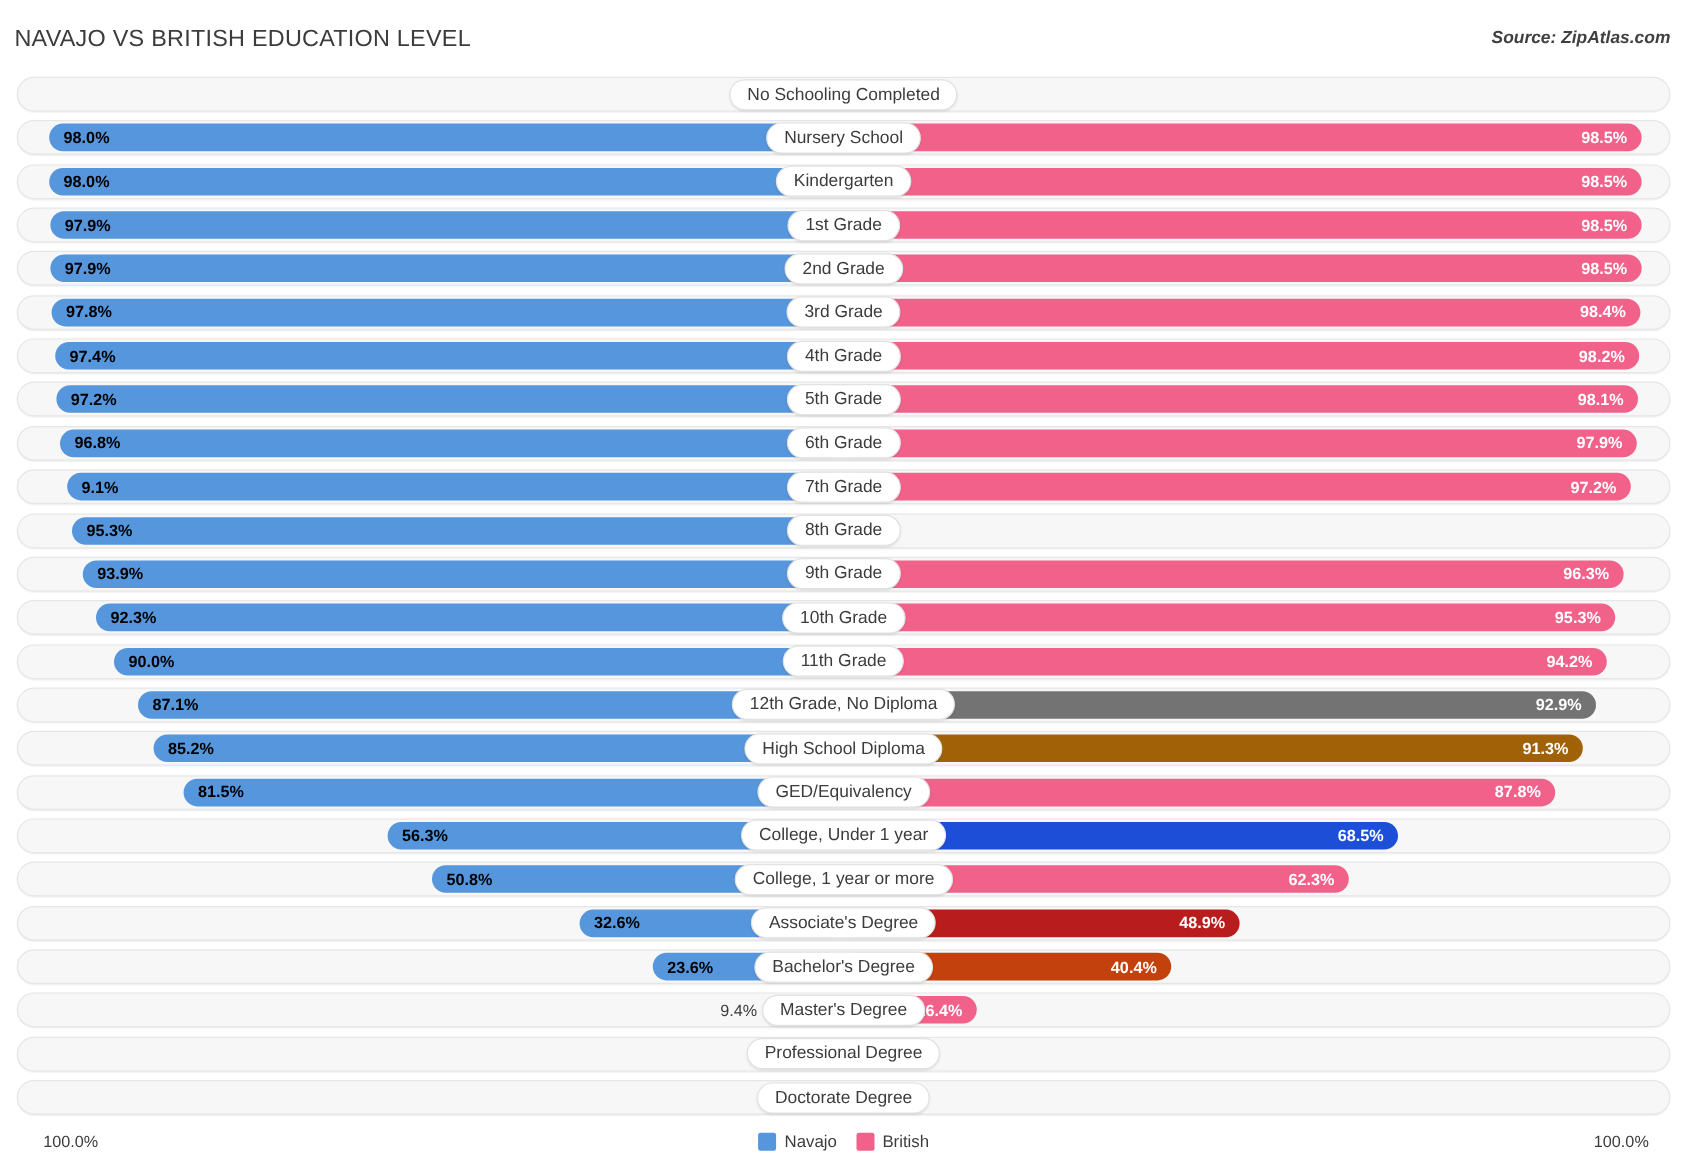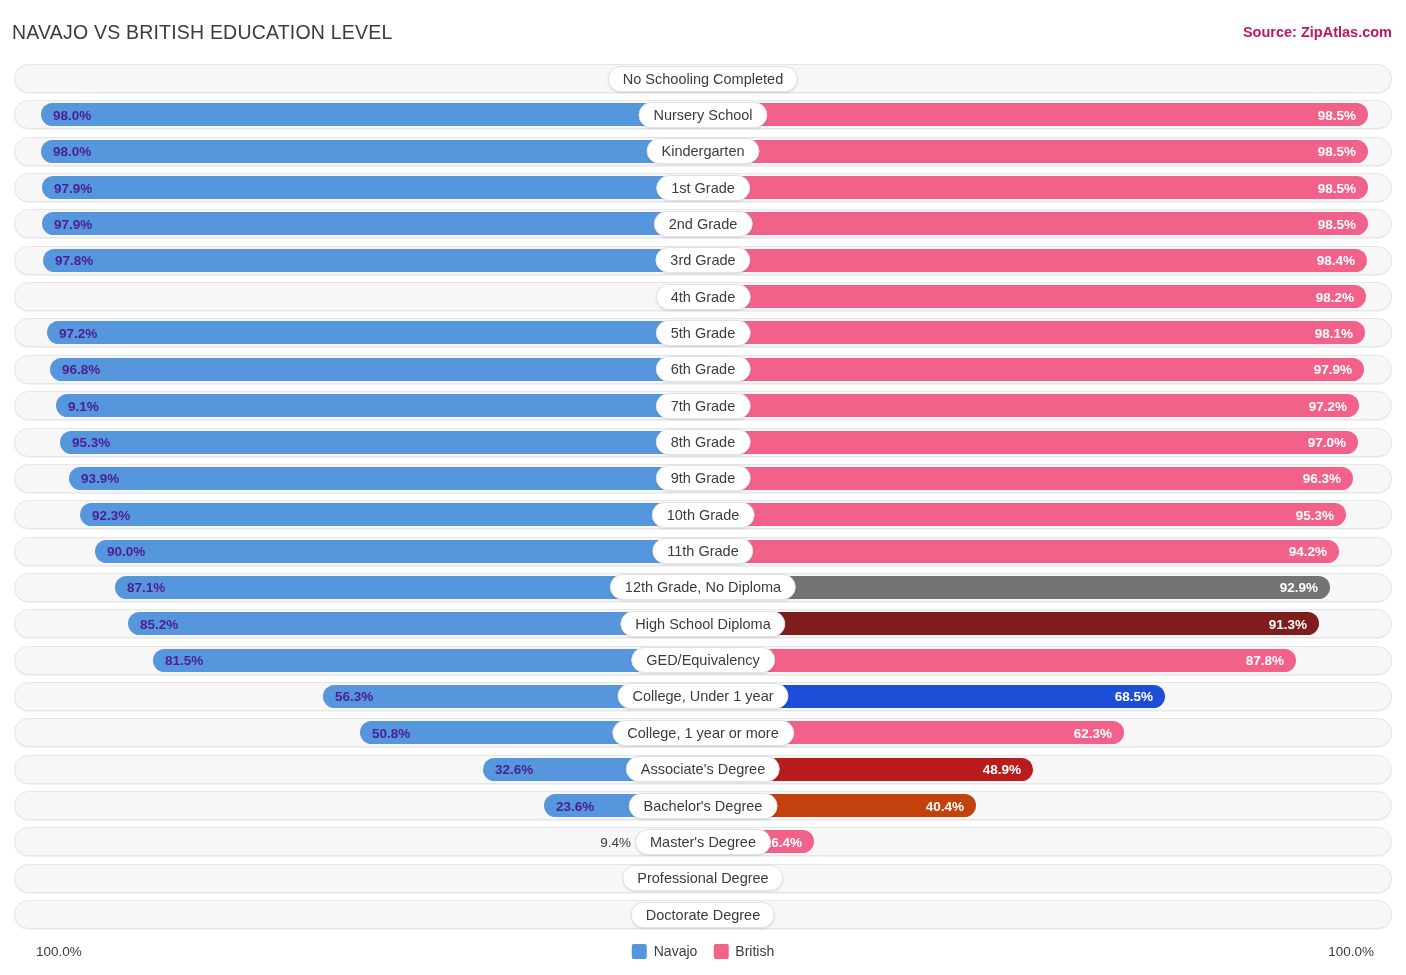--- a/index.html
+++ b/index.html
@@ -14,22 +14,22 @@
 
   
   .header { position: absolute; left: 0; top: 0; width: 1406px; height: 60px; text-align: center; }
   .title {
     position: absolute; left: 12px; top: 21px;
     font-size: 19.5px; letter-spacing: .2px;
     color: #3c3c3c; font-weight: 400; white-space: nowrap;
   }
   .source {
     position: absolute; right: 14px; top: 24px;
-    font-size: 14.5px; font-weight: bold;
-    color: #be185d; white-space: nowrap;
+    font-size: 14.5px; font-style: italic; font-weight: bold;
+    color: #404040; white-space: nowrap;
   }
 
   
   .rows { position: absolute; left: 0; top: 62px; width: 1406px; height: 876px; }
 
   .row {
     position: absolute; left: 14px; width: 1378px; height: 29px;
   }
   .track {
     position: absolute; inset: 0;
@@ -45,21 +45,21 @@
     border-radius: 12px;
   }
   .bar.left  { right: 50%; }
   .bar.right { left: 50%; }
 
   .bar .val {
     position: absolute; top: 50%; transform: translateY(-50%);
     font-size: 13.5px; white-space: nowrap; font-weight: bold;
   }
   
-  .bar.left  .val.inside  { left: 12px;  color: #4c1d95; }
+  .bar.left  .val.inside  { left: 12px;  color: #000000; }
   .bar.right .val.inside  { right: 12px; color: #ffffff; }
   
   .bar.left  .val.outside { right: calc(100% + 9px); color: #3c3c3c; font-weight: normal; }
   .bar.right .val.outside { left:  calc(100% + 9px); color: #3c3c3c; font-weight: normal; }
 
   
   .pill {
     position: absolute; left: 50%; top: 50%;
     transform: translate(-50%, -50%);
     background: #ffffff;
@@ -150,20 +150,23 @@
         <div class="bar left" style="width: 660px; background: rgb(85, 150, 221);">
           <span class="val inside">97.8%</span>
         </div>
         <div class="bar right" style="width: 664px; background: rgb(242, 97, 138);">
           <span class="val inside">98.4%</span>
         </div>
         <div class="pill">3rd Grade</div>
       </div>
       <div class="row" style="top: 220.1px;">
         <div class="track"></div>
+        <div class="bar left" style="width: 657px; background: rgb(85, 150, 221);">
+          <span class="val inside">97.4%</span>
+        </div>
         <div class="bar right" style="width: 663px; background: rgb(242, 97, 138);">
           <span class="val inside">98.2%</span>
         </div>
         <div class="pill">4th Grade</div>
       </div>
       <div class="row" style="top: 256.45px;">
         <div class="track"></div>
         <div class="bar left" style="width: 656px; background: rgb(85, 150, 221);">
           <span class="val inside">97.2%</span>
         </div>
@@ -190,23 +193,20 @@
         <div class="bar right" style="width: 656px; background: rgb(242, 97, 138);">
           <span class="val inside">97.2%</span>
         </div>
         <div class="pill">7th Grade</div>
       </div>
       <div class="row" style="top: 365.5px;">
         <div class="track"></div>
         <div class="bar left" style="width: 643px; background: rgb(85, 150, 221);">
           <span class="val inside">95.3%</span>
         </div>
-        <div class="bar right" style="width: 655px; background: rgb(242, 97, 138);">
-          <span class="val inside">97.0%</span>
-        </div>
         <div class="pill">8th Grade</div>
       </div>
       <div class="row" style="top: 401.85px;">
         <div class="track"></div>
         <div class="bar left" style="width: 634px; background: rgb(85, 150, 221);">
           <span class="val inside">93.9%</span>
         </div>
         <div class="bar right" style="width: 650px; background: rgb(242, 97, 138);">
           <span class="val inside">96.3%</span>
         </div>
@@ -240,21 +240,21 @@
         <div class="bar right" style="width: 627px; background: #737373;">
           <span class="val inside">92.9%</span>
         </div>
         <div class="pill">12th Grade, No Diploma</div>
       </div>
       <div class="row" style="top: 547.25px;">
         <div class="track"></div>
         <div class="bar left" style="width: 575px; background: rgb(85, 150, 221);">
           <span class="val inside">85.2%</span>
         </div>
-        <div class="bar right" style="width: 616px; background: #7f1d1d;">
+        <div class="bar right" style="width: 616px; background: #a16207;">
           <span class="val inside">91.3%</span>
         </div>
         <div class="pill">High School Diploma</div>
       </div>
       <div class="row" style="top: 583.6px;">
         <div class="track"></div>
         <div class="bar left" style="width: 550px; background: rgb(85, 150, 221);">
           <span class="val inside">81.5%</span>
         </div>
         <div class="bar right" style="width: 593px; background: rgb(242, 97, 138);">

